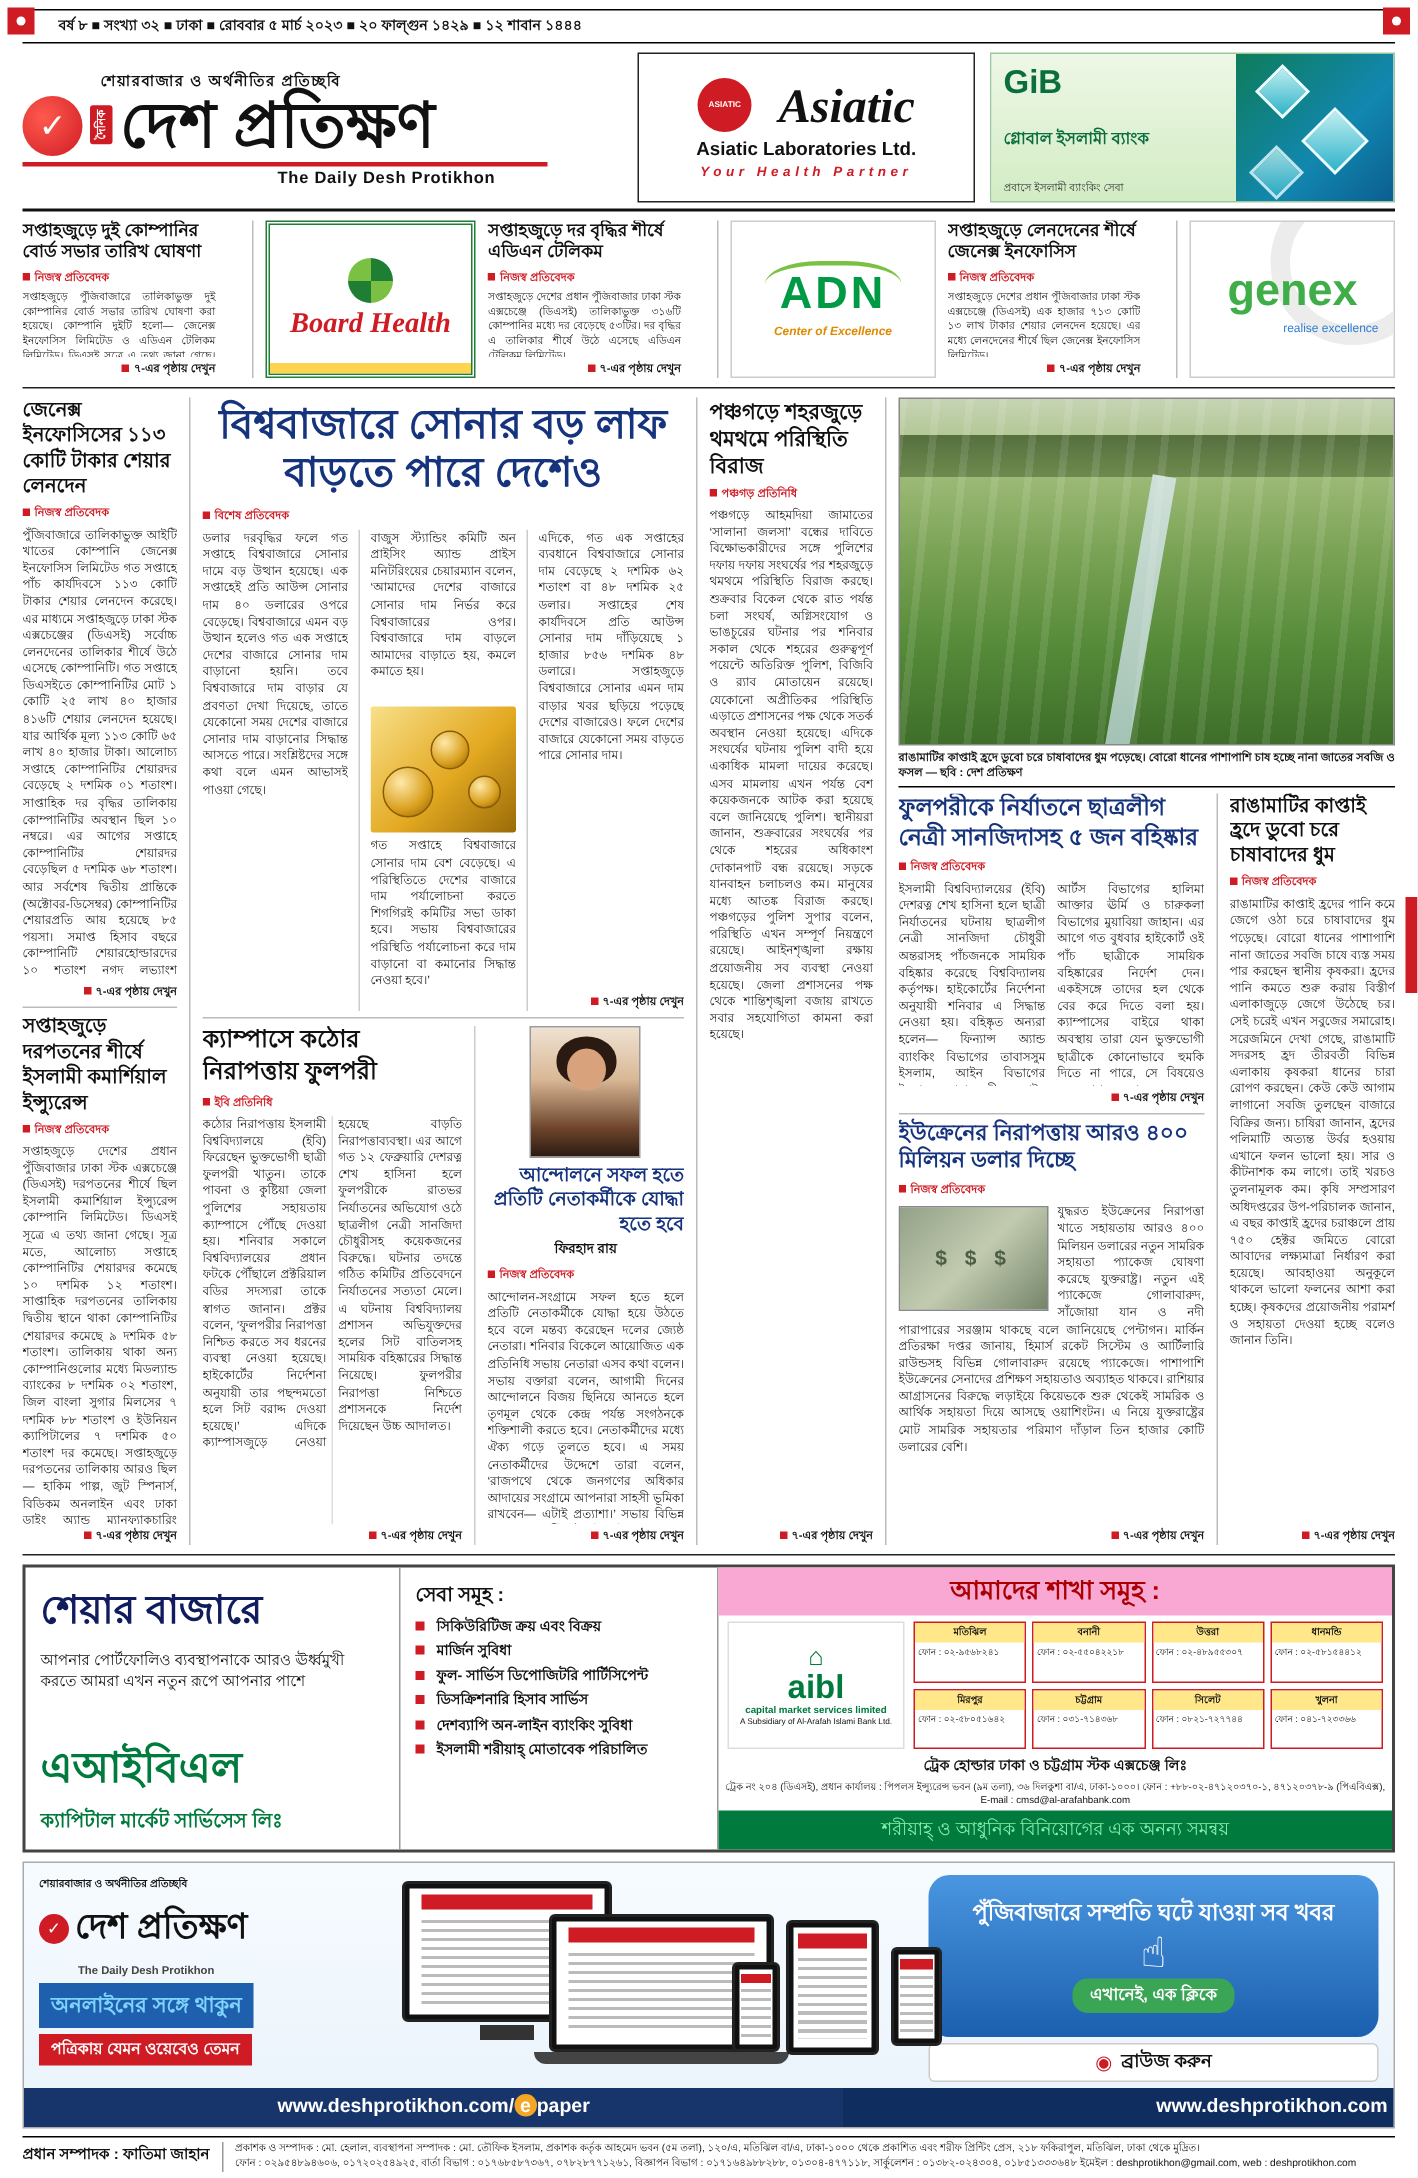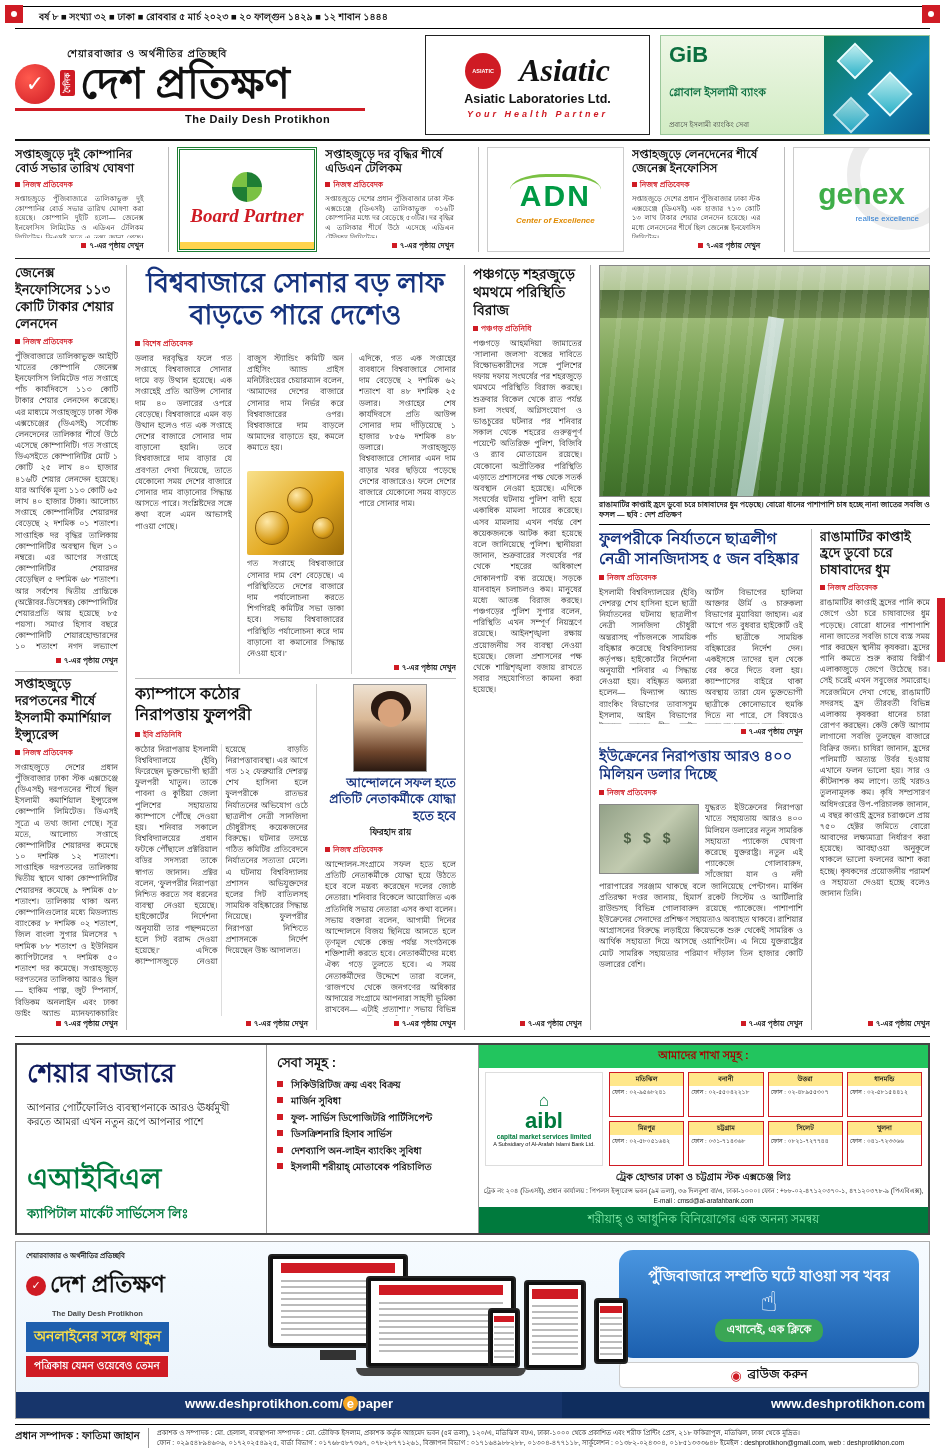--- a/index.html
+++ b/index.html
@@ -13,21 +13,21 @@
 .masthead{display:flex;gap:10px;padding:6px 0 4px;border-bottom:2px solid #111;height:112px}
 .logo-block{width:400px;display:flex;flex-direction:column;justify-content:center}
 .logo-tagline{font-size:10px;font-weight:bold;letter-spacing:1px;margin-left:52px}
 .logo-row{display:flex;align-items:center;gap:5px}
 .logo-emblem{width:40px;height:40px;border-radius:50%;background:radial-gradient(circle at 35% 35%,#ff5a4e,#cf1b24);color:#fff;font-size:22px;font-weight:bold;display:flex;align-items:center;justify-content:center;flex:0 0 auto}
 .daily-badge{writing-mode:vertical-rl;transform:rotate(180deg);background:#cf1b24;color:#fff;font-size:8px;font-weight:bold;padding:3px 1px;border-radius:2px}
 .logo-title{font-size:42px;font-weight:bold;line-height:1}
 .logo-rule{height:3px;background:#cf1b24;margin:3px 0 2px;width:350px}
 .logo-english{font-size:11px;font-weight:bold;margin-left:170px;letter-spacing:.5px}
 .ad-asiatic{flex:0 0 225px;border:1.5px solid #222;display:flex;flex-direction:column;align-items:center;justify-content:center;gap:3px;padding:4px;text-align:center}
-.asia-row{display:flex;align-items:flex-end;gap:18px}
+.asia-row{display:flex;align-items:flex-start;gap:18px}
 .asia-circle{width:36px;height:36px;border-radius:50%;background:#cf1b24;color:#fff;font-size:5.5px;font-weight:bold;display:flex;align-items:center;justify-content:center}
 .asia-name{font-family:"Liberation Serif",serif;font-style:italic;font-weight:bold;font-size:32px}
 .asia-co{font-size:12.5px;font-weight:bold}
 .asia-slogan{font-size:9px;font-weight:bold;letter-spacing:3px;color:#cf1b24;font-style:italic}
 .ad-gib{flex:1;border:1px solid #9bc79b;display:flex;overflow:hidden}
 .gib-left{flex:1;background:linear-gradient(180deg,#eef7e6,#d2ecc4);padding:6px 8px;display:flex;flex-direction:column;gap:16px}
 .gib-logo{font-size:22px;font-weight:bold;color:#0b6e3f}
 .gib-l1{font-size:11px;font-weight:bold;color:#0b6e3f}
 .gib-l2{font-size:7px;color:#333}
 .gib-hot{margin-top:auto;font-size:12px;font-weight:bold;color:#cf1b24}
@@ -102,21 +102,21 @@
 .aibl-left{flex:0 0 250px;padding:8px 10px;border-right:1px solid #999;display:flex;flex-direction:column}
 .aibl-head{font-size:26px;font-weight:bold;color:#101c5e}
 .aibl-sub{font-size:10px;line-height:1.4;margin:4px 0}
 .aibl-brand{font-size:28px;font-weight:bold;color:#007a3d;margin-top:auto}
 .aibl-brand-sub{font-size:13px;font-weight:bold;color:#007a3d}
 .aibl-services{flex:0 0 212px;padding:8px 10px;border-right:1px solid #999}
 .svc-title{font-size:13px;font-weight:bold;margin-bottom:5px}
 .svc{display:flex;gap:5px;font-size:9.5px;font-weight:bold;margin-bottom:5px;line-height:1.2}
 .svc .bsq{margin-top:2px;width:6px;height:6px;flex:0 0 auto}
 .aibl-right{flex:1;display:flex;flex-direction:column}
-.branches-title{background:#22c55e;color:#a00;font-weight:bold;font-size:11px;text-align:center;padding:2px}
+.branches-title{background:#f9a8d4;color:#a00;font-weight:bold;font-size:17px;text-align:center;padding:2px}
 .aibl-mid{display:flex;gap:6px;padding:4px 6px;flex:1;overflow:hidden}
 .aibl-logo-block{flex:0 0 118px;display:flex;flex-direction:column;align-items:center;justify-content:center;border:1px solid #ddd;gap:1px}
 .aibl-glyph{font-size:17px;color:#007a3d;line-height:1}
 .aibl-logo{font-size:22px;font-weight:bold;color:#007a3d;line-height:1}
 .aibl-lc{font-size:6.5px;color:#007a3d;font-weight:bold;text-align:center}
 .aibl-ls{font-size:5.5px;text-align:center}
 .branch-grid{flex:1;display:grid;grid-template-columns:repeat(4,1fr);gap:4px}
 .branch{border:1px solid #cf1b24;display:flex;flex-direction:column;overflow:hidden}
 .bname{background:#ffe78a;font-weight:bold;text-align:center;font-size:6.5px;padding:1px}
 .bphone{padding:1px 2px;font-size:6px}
@@ -124,21 +124,21 @@
 .addr{font-size:6.5px;text-align:center;padding:1px 4px 3px}
 .green-bar{background:#007a3d;color:#86efac;font-weight:normal;text-align:center;font-size:12px;padding:3px}
 .promo{border:1px solid #aaa;margin-top:6px;height:178px;display:flex;flex-direction:column;background:linear-gradient(180deg,#f6fbff,#eaf3fb)}
 .promo-top{flex:1;display:flex;gap:10px;padding:8px 10px 4px;overflow:hidden}
 .promo-left{flex:0 0 232px;display:flex;flex-direction:column;gap:4px}
 .p-logo-tag{font-size:7px;font-weight:bold}
 .p-logo-row{display:flex;align-items:center;gap:4px}
 .p-emblem{width:20px;height:20px;border-radius:50%;background:#cf1b24;color:#fff;font-size:11px;display:flex;align-items:center;justify-content:center;font-weight:bold}
 .p-title{font-size:23px;font-weight:bold}
 .p-eng{font-size:7.5px;font-weight:bold;color:#444;margin-left:26px}
-.p-ban1{background:#1e5fae;color:#fde047;font-weight:bold;font-size:14px;padding:3px 8px;width:fit-content}
+.p-ban1{background:#1e5fae;color:#7dd3fc;font-weight:bold;font-size:14px;padding:3px 8px;width:fit-content}
 .p-ban2{background:#cf1b24;color:#fff;font-weight:bold;font-size:10.5px;padding:2px 8px;width:fit-content}
 .promo-devices{flex:1;position:relative}
 .dev{position:absolute;border:2px solid #222;background:#111;border-radius:4px}
 .scr{position:absolute;inset:3px;background:#fff;overflow:hidden}
 .scr::before{content:"";position:absolute;left:6%;right:6%;top:5%;height:12%;background:#cf1b24}
 .scr::after{content:"";position:absolute;left:6%;right:6%;top:25%;bottom:8%;background:repeating-linear-gradient(180deg,#bbb 0 2px,#fff 2px 6px)}
 .dev.monitor{left:0;top:4px;width:140px;height:94px}
 .mon-base{position:absolute;left:52px;top:100px;width:36px;height:10px;background:#333}
 .dev.laptop{left:98px;top:26px;width:150px;height:92px}
 .laptop-base{position:absolute;left:88px;top:118px;width:170px;height:8px;background:#444;border-radius:0 0 8px 8px}
@@ -207,21 +207,21 @@
 
   <section class="briefs">
     <article class="brief">
       <h3 class="brief-h">সপ্তাহজুড়ে দুই কোম্পানির বোর্ড সভার তারিখ ঘোষণা</h3>
       <div class="byline"><span class="bsq"></span><span>নিজস্ব প্রতিবেদক</span></div>
       <p class="body">সপ্তাহজুড়ে পুঁজিবাজারে তালিকাভুক্ত দুই কোম্পানির বোর্ড সভার তারিখ ঘোষণা করা হয়েছে। কোম্পানি দুইটি হলো— জেনেক্স ইনফোসিস লিমিটেড ও এডিএন টেলিকম লিমিটেড। ডিএসই সূত্রে এ তথ্য জানা গেছে। বোর্ড সভায় কোম্পানি দুইটির আর্থিক প্রতিবেদন পর্যালোচনা করা হবে।</p>
       <div class="more"><span class="bsq"></span><span>৭-এর পৃষ্ঠায় দেখুন</span></div>
     </article>
     <div class="brief-ad ad-board">
       <span class="board-logo"></span>
-      <span class="board-title">Board Partner</span>
+      <span class="board-title">Board Health</span>
       <span class="board-strip"></span>
     </div>
     <article class="brief">
       <h3 class="brief-h">সপ্তাহজুড়ে দর বৃদ্ধির শীর্ষে এডিএন টেলিকম</h3>
       <div class="byline"><span class="bsq"></span><span>নিজস্ব প্রতিবেদক</span></div>
       <p class="body">সপ্তাহজুড়ে দেশের প্রধান পুঁজিবাজার ঢাকা স্টক এক্সচেঞ্জে (ডিএসই) তালিকাভুক্ত ৩১৬টি কোম্পানির মধ্যে দর বেড়েছে ৫৩টির। দর বৃদ্ধির এ তালিকার শীর্ষে উঠে এসেছে এডিএন টেলিকম লিমিটেড।</p>
       <div class="more"><span class="bsq"></span><span>৭-এর পৃষ্ঠায় দেখুন</span></div>
     </article>
     <div class="brief-ad">
       <span class="adn-logo">ADN</span>

